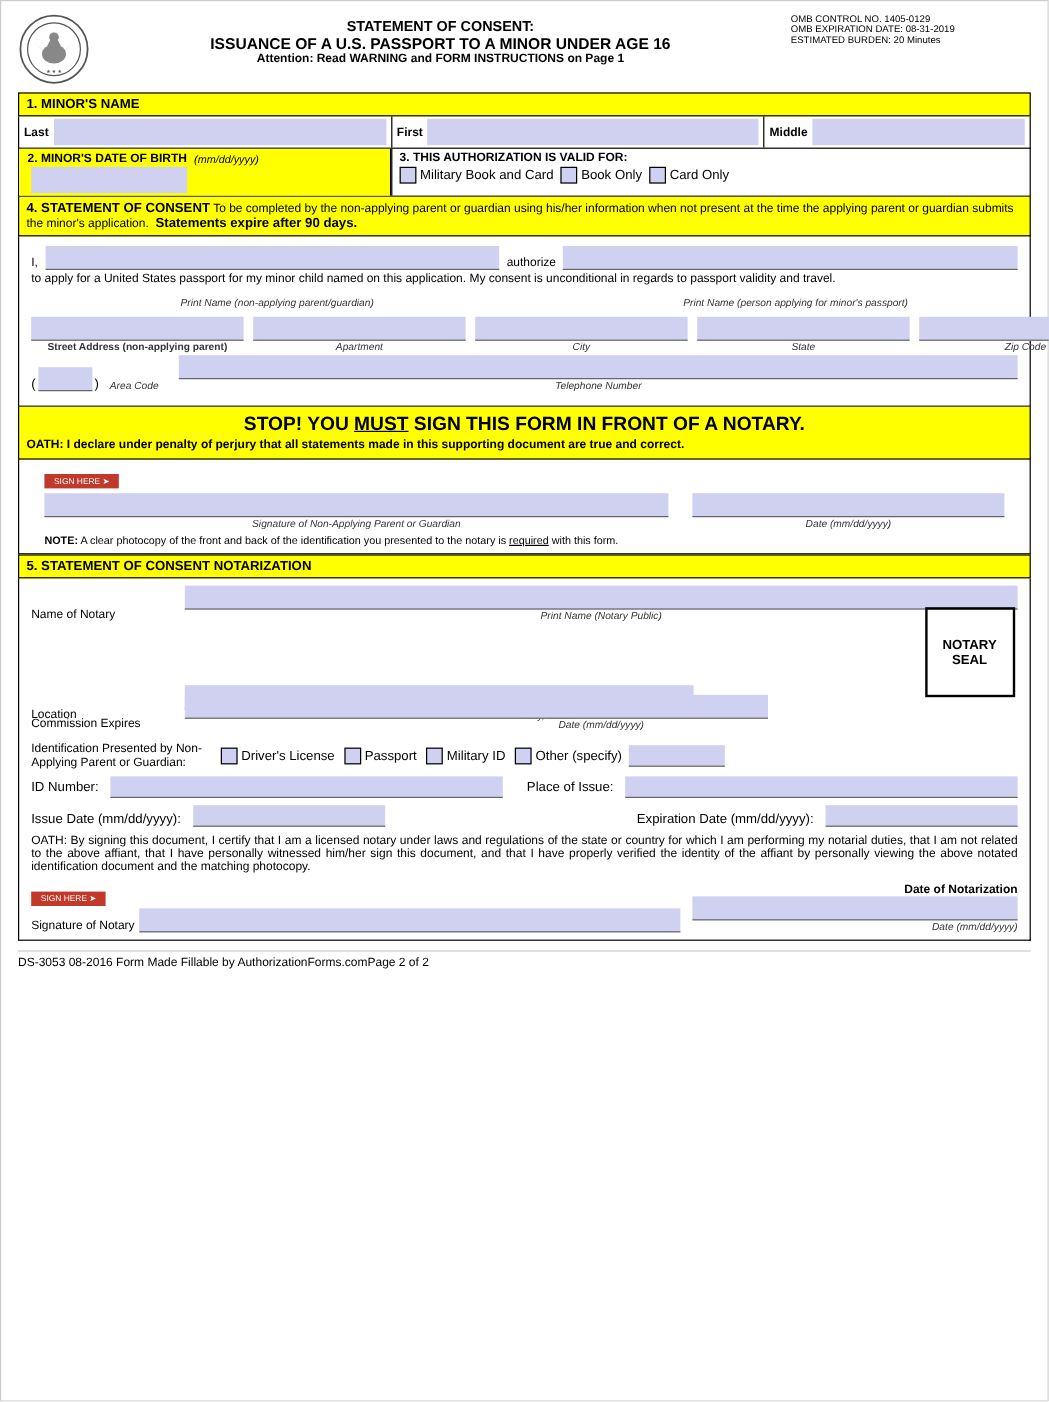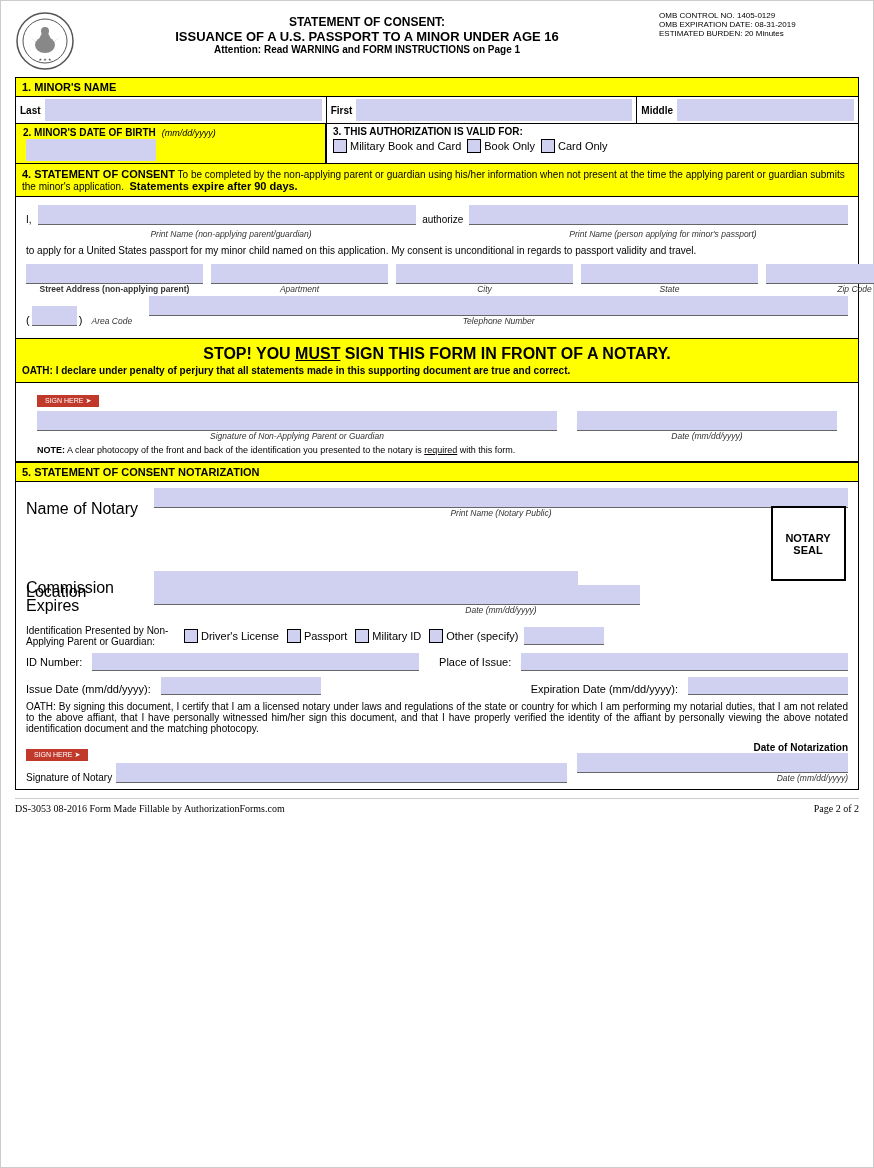--- a/index.html
+++ b/index.html
@@ -214,21 +214,21 @@
       padding: 6px 10px;
     }
     .notary-row {
       display: flex;
       align-items: flex-end;
       gap: 8px;
       margin-bottom: 8px;
     }
     .notary-label-col {
       width: 120px;
-      font-size: 16px;
+      font-size: 10px;
       flex-shrink: 0;
     }
     .notary-input-col {
       flex: 1;
       display: flex;
       flex-direction: column;
     }
     .notary-seal-col {
       width: 80px;
       text-align: center;
@@ -243,26 +243,24 @@
       margin-bottom: 6px;
     }
     .id-label-col {
       width: 120px;
       font-size: 10px;
       flex-shrink: 0;
     }
     
     .footer {
       display: flex;
-      justify-content: space-between;
       margin-top: 8px;
       font-size: 10px;
       border-top: 1px solid #ccc;
       padding-top: 4px;
-      font-family: Liberation Serif, serif;
     }
     .sub-label {
       font-size: 8.5px;
       font-style: italic;
       text-align: center;
       color: #333;
     }
     .bold-label { font-weight: bold; font-style: normal; }
     .inline-text { font-size: 10px; }
   </style>
@@ -352,32 +350,32 @@
     <div style="display:flex; align-items:flex-end; gap:6px; margin-bottom:2px;">
       <span class="inline-text">I,</span>
       <div style="flex:2; display:flex; flex-direction:column;">
         <input type="text" style="background: rgb(208, 208, 240); border-top: none; border-right: none; border-left: none; border-image: initial; border-bottom: 1px solid rgb(102, 102, 102); height: 20px; width: 100%;">
       </div>
       <span class="inline-text">authorize</span>
       <div style="flex:2; display:flex; flex-direction:column;">
         <input type="text" style="background: rgb(208, 208, 240); border-top: none; border-right: none; border-left: none; border-image: initial; border-bottom: 1px solid rgb(102, 102, 102); height: 20px; width: 100%;">
       </div>
     </div>
+    <div style="font-size:10px; margin-bottom:8px;">to apply for a United States passport for my minor child named on this application. My consent is unconditional in regards to passport validity and travel.</div>
+
     <div style="display:flex; gap:6px; margin-bottom:6px;">
       <span style="width:14px;"></span>
       <div style="flex:2; text-align:center;">
         <span class="sub-label">Print Name (non-applying parent/guardian)</span>
       </div>
       <span style="width:50px;"></span>
       <div style="flex:2; text-align:center;">
         <span class="sub-label">Print Name (person applying for minor's passport)</span>
       </div>
     </div>
-
-    <div style="font-size:10px; margin-bottom:8px;">to apply for a United States passport for my minor child named on this application. My consent is unconditional in regards to passport validity and travel.</div>
 
     <div class="addr-row">
       <div style="flex:3; display:flex; flex-direction:column;">
         <input type="text" style="background: rgb(208, 208, 240); border-top: none; border-right: none; border-left: none; border-image: initial; border-bottom: 1px solid rgb(102, 102, 102); height: 20px;">
         <span class="sub-label bold-label">Street Address (non-applying parent)</span>
       </div>
       <div style="flex:1.5; display:flex; flex-direction:column; margin-left:4px;">
         <input type="text" style="background: rgb(208, 208, 240); border-top: none; border-right: none; border-left: none; border-image: initial; border-bottom: 1px solid rgb(102, 102, 102); height: 20px;">
         <span class="sub-label">Apartment</span>
       </div>

